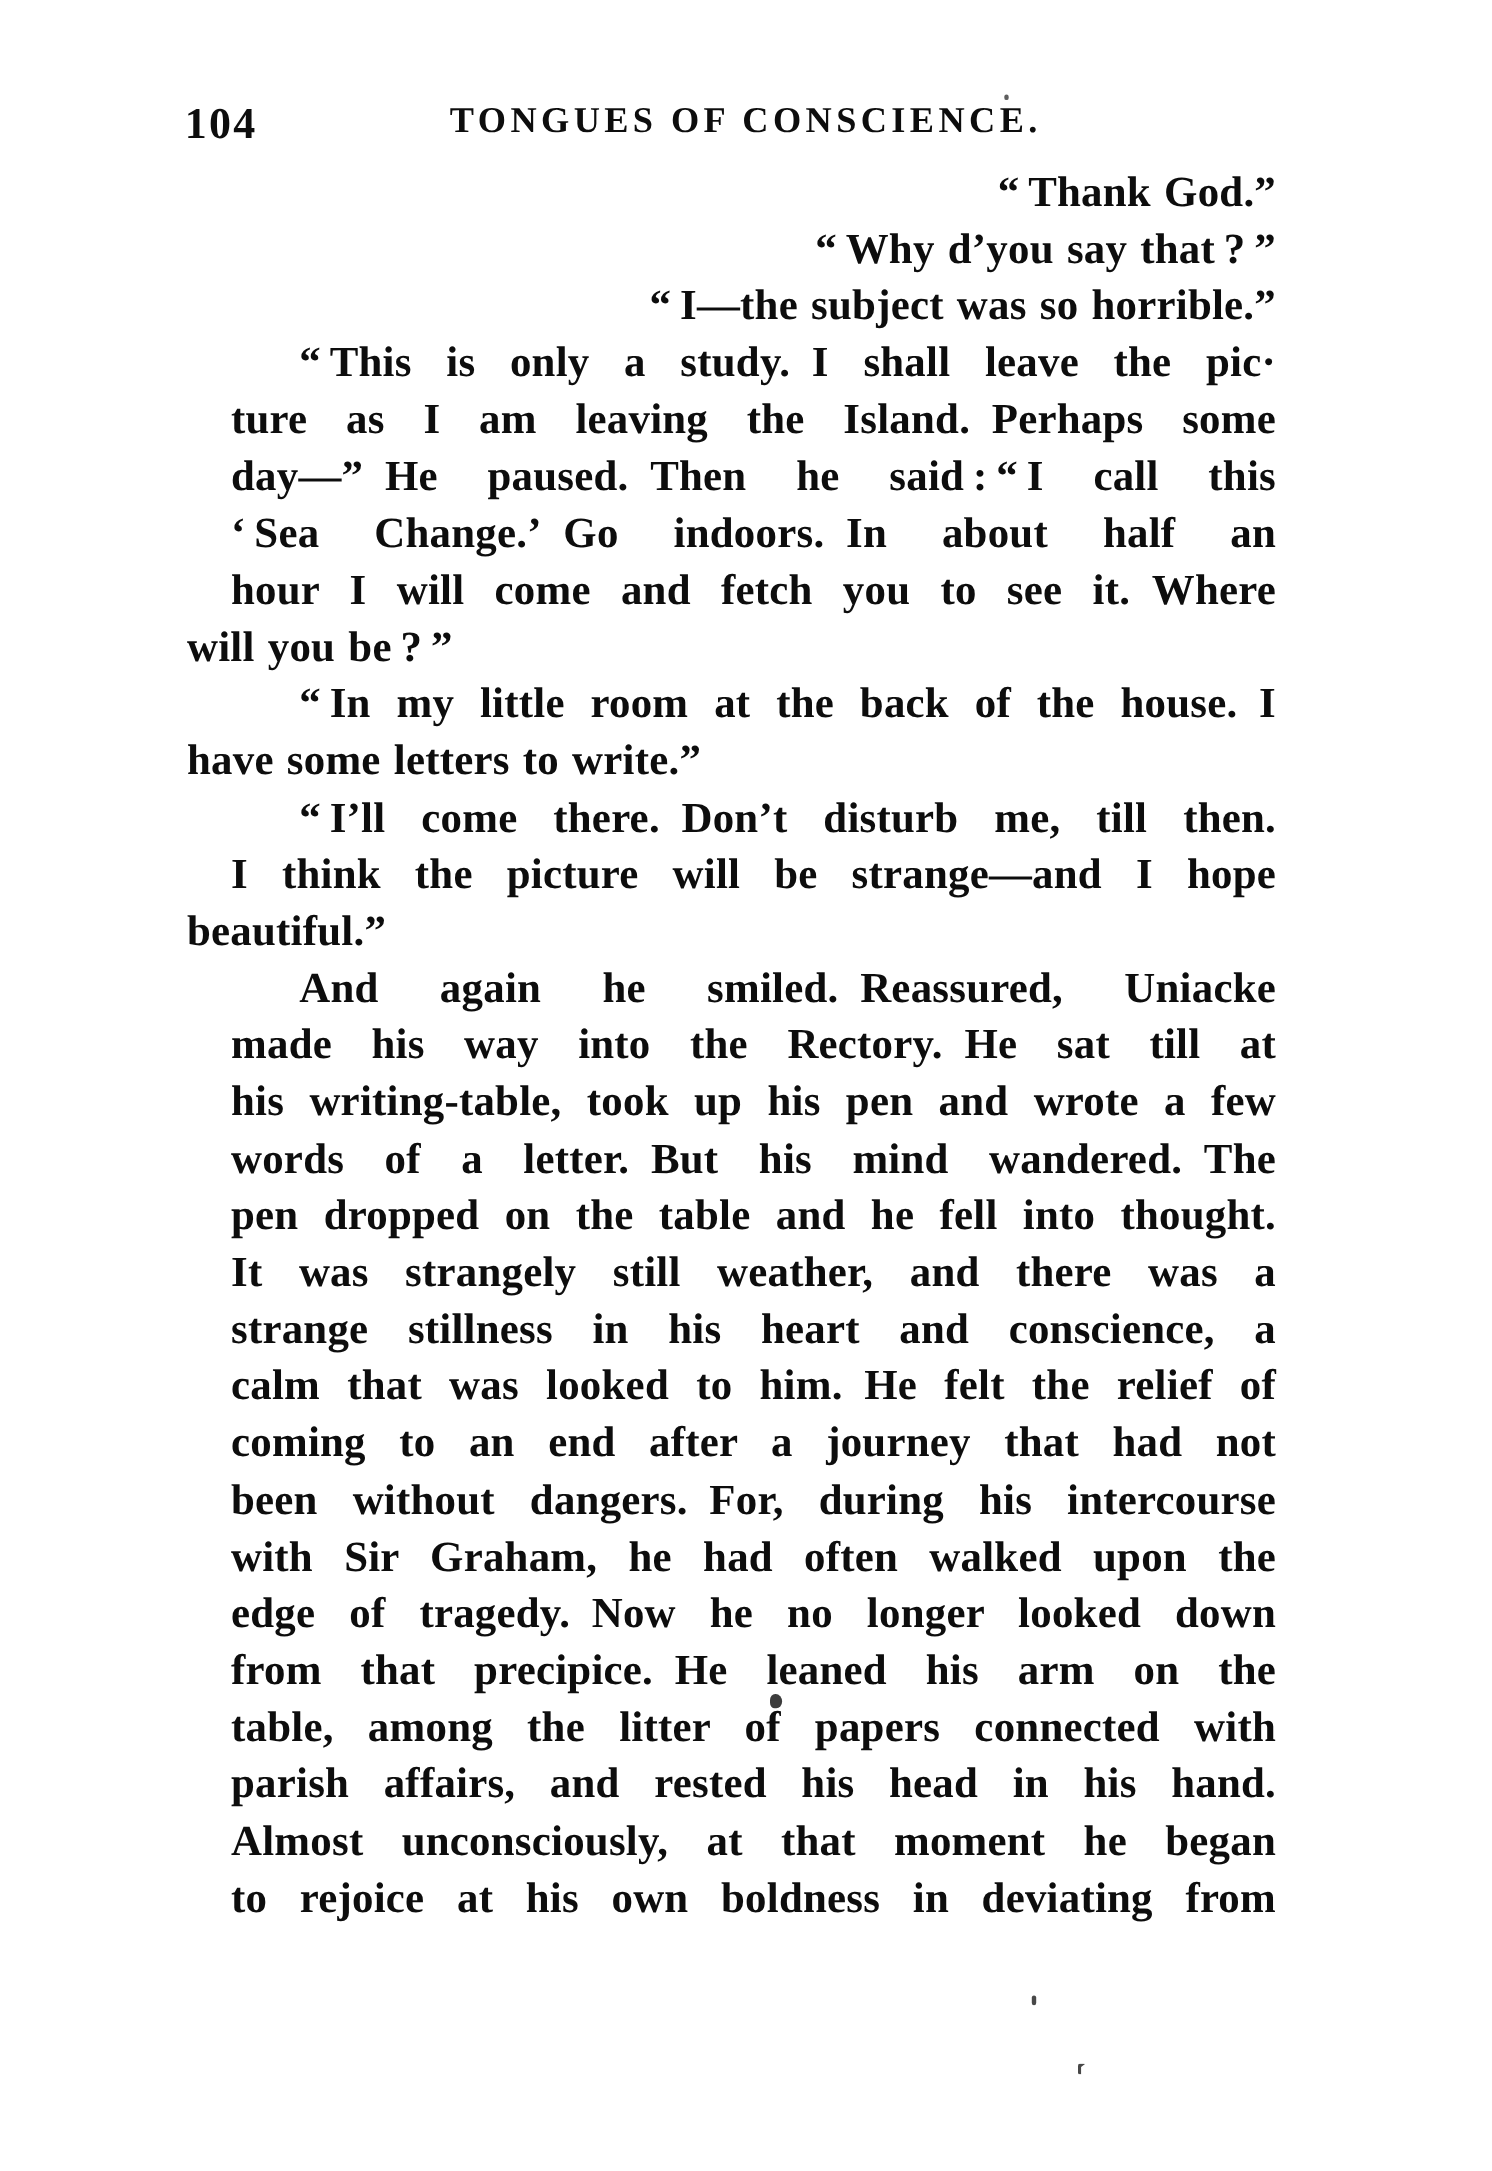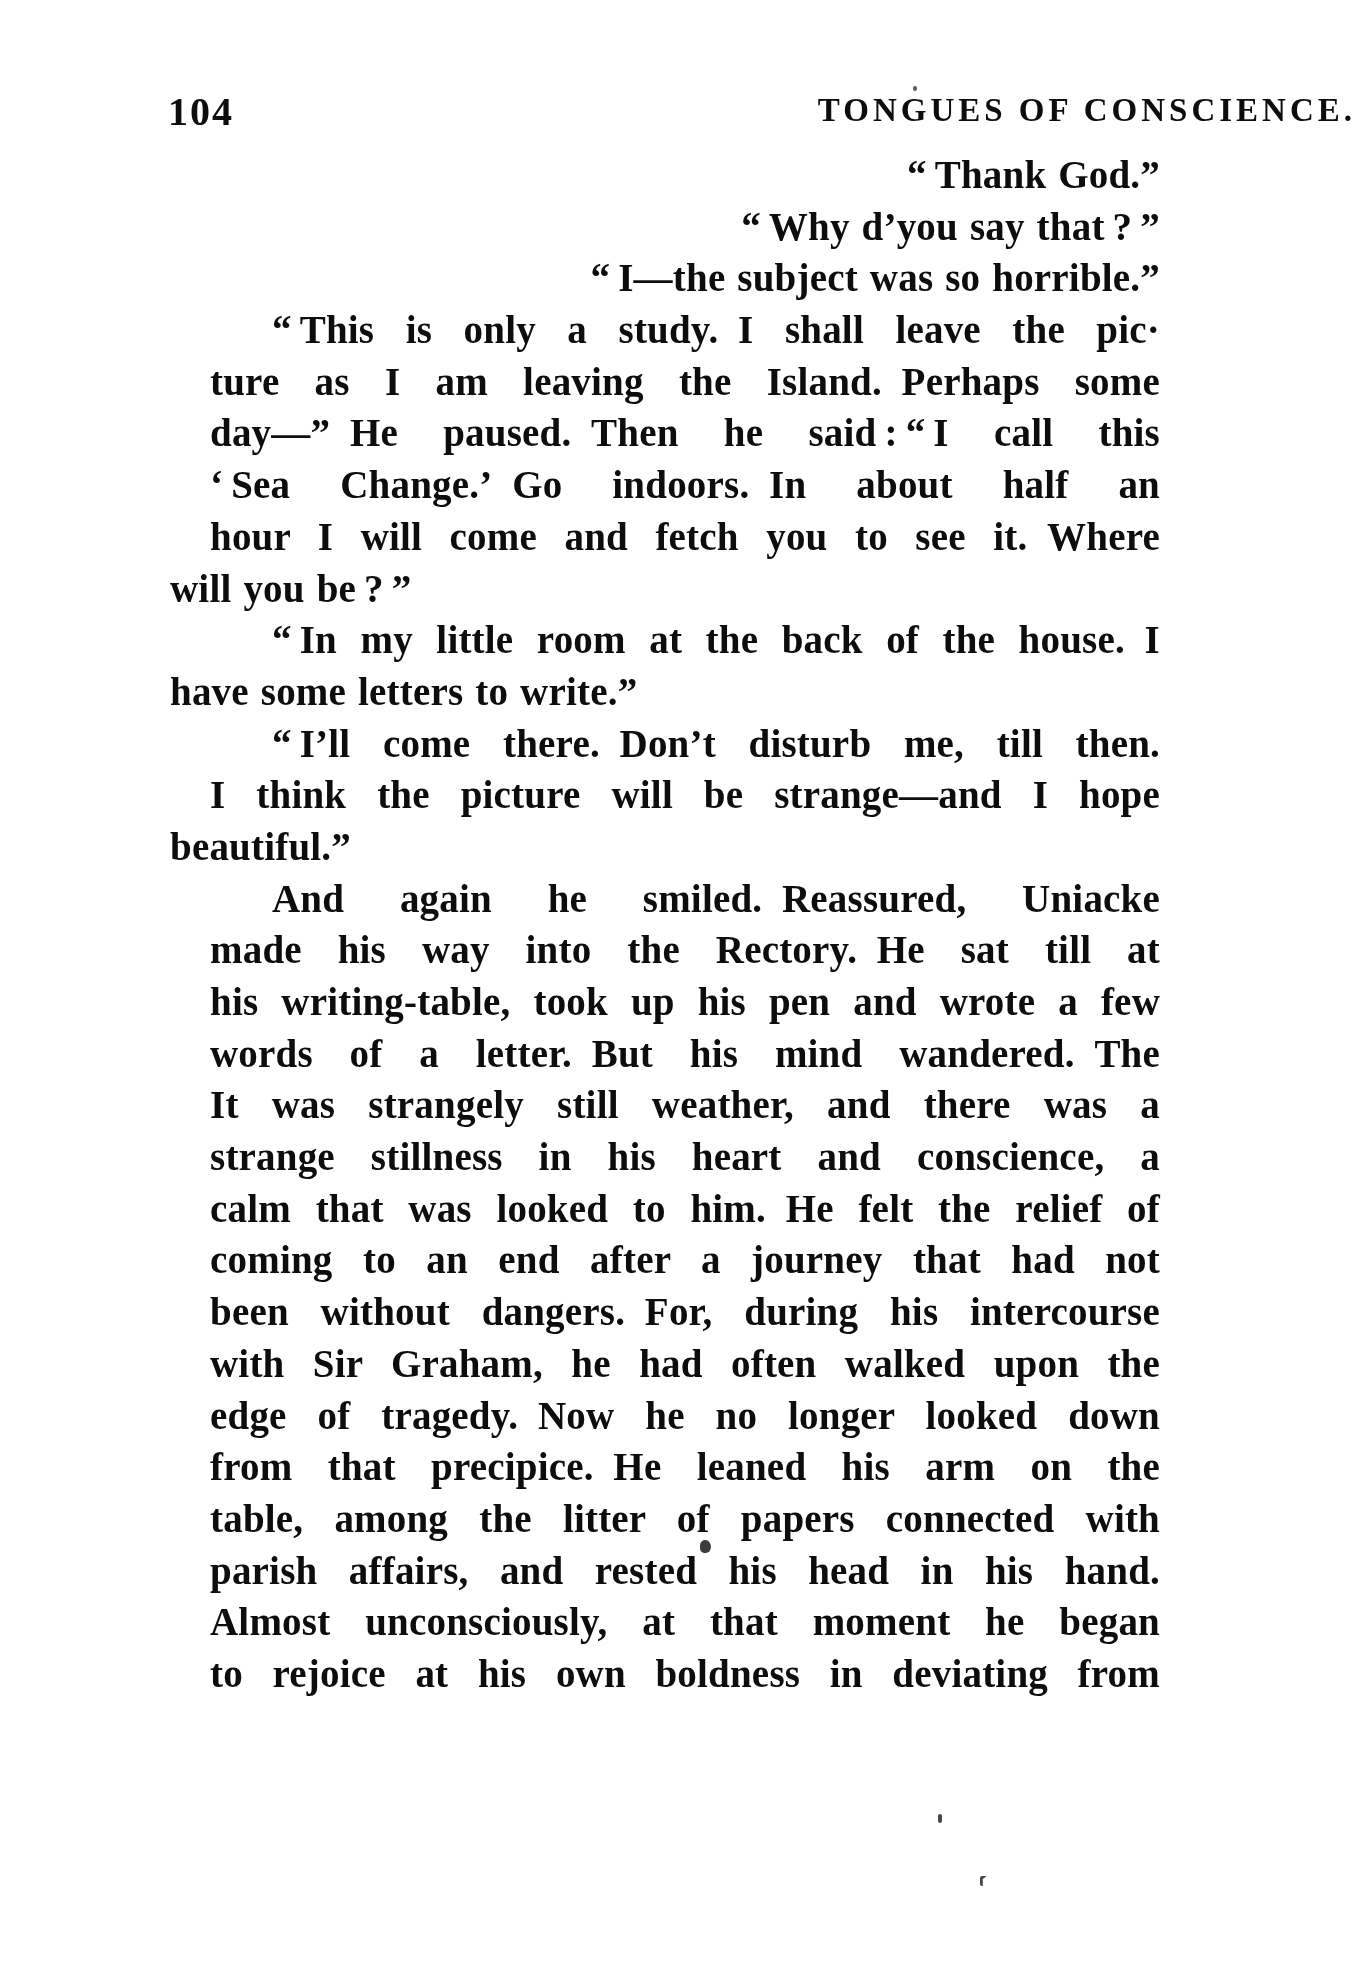--- a/index.html
+++ b/index.html
@@ -22,21 +22,21 @@
     top: 88px;
     font-size: 40px;
     font-weight: 600;
     letter-spacing: 2px;
   }
   .running-title {
     position: absolute;
     left: 0;
     right: 0;
     top: 92px;
-    text-align: right;
+    text-align: center;
     font-size: 33px;
     font-weight: 600;
     letter-spacing: 4px;
     white-space: nowrap;
   }
   .text-body {
     position: absolute;
     left: 170px;
     top: 149px;
     width: 990px;
@@ -89,20 +89,21 @@
       <div class="line">will you be ? ”</div>
       <div class="line j ind">“ In my little room at the back of the house. I</div>
       <div class="line">have some letters to write.”</div>
       <div class="line j ind">“ I’ll come there. Don’t disturb me, till then.</div>
       <div class="line j">I think the picture will be strange—and I hope</div>
       <div class="line">beautiful.”</div>
       <div class="line j ind">And again he smiled. Reassured, Uniacke</div>
       <div class="line j">made his way into the Rectory. He sat till at</div>
       <div class="line j">his writing-table, took up his pen and wrote a few</div>
       <div class="line j">words of a letter. But his mind wandered. The</div>
+      <div class="line j">pen dropped on the table and he fell into thought.</div>
       <div class="line j">It was strangely still weather, and there was a</div>
       <div class="line j">strange stillness in his heart and conscience, a</div>
       <div class="line j">calm that was looked to him. He felt the relief of</div>
       <div class="line j">coming to an end after a journey that had not</div>
       <div class="line j">been without dangers. For, during his intercourse</div>
       <div class="line j">with Sir Graham, he had often walked upon the</div>
       <div class="line j">edge of tragedy. Now he no longer looked down</div>
       <div class="line j">from that precipice. He leaned his arm on the</div>
       <div class="line j">table, among the litter of papers connected with</div>
       <div class="line j">parish affairs, and rested his head in his hand.</div>

